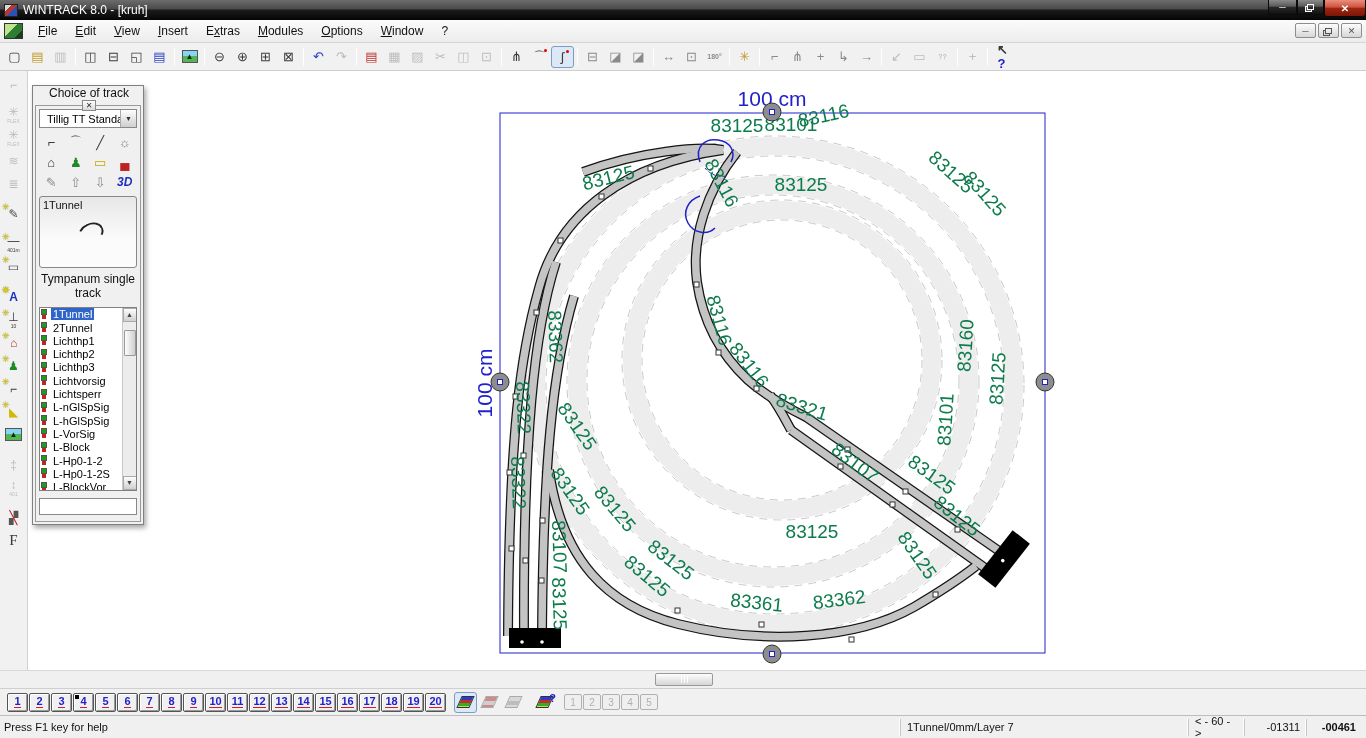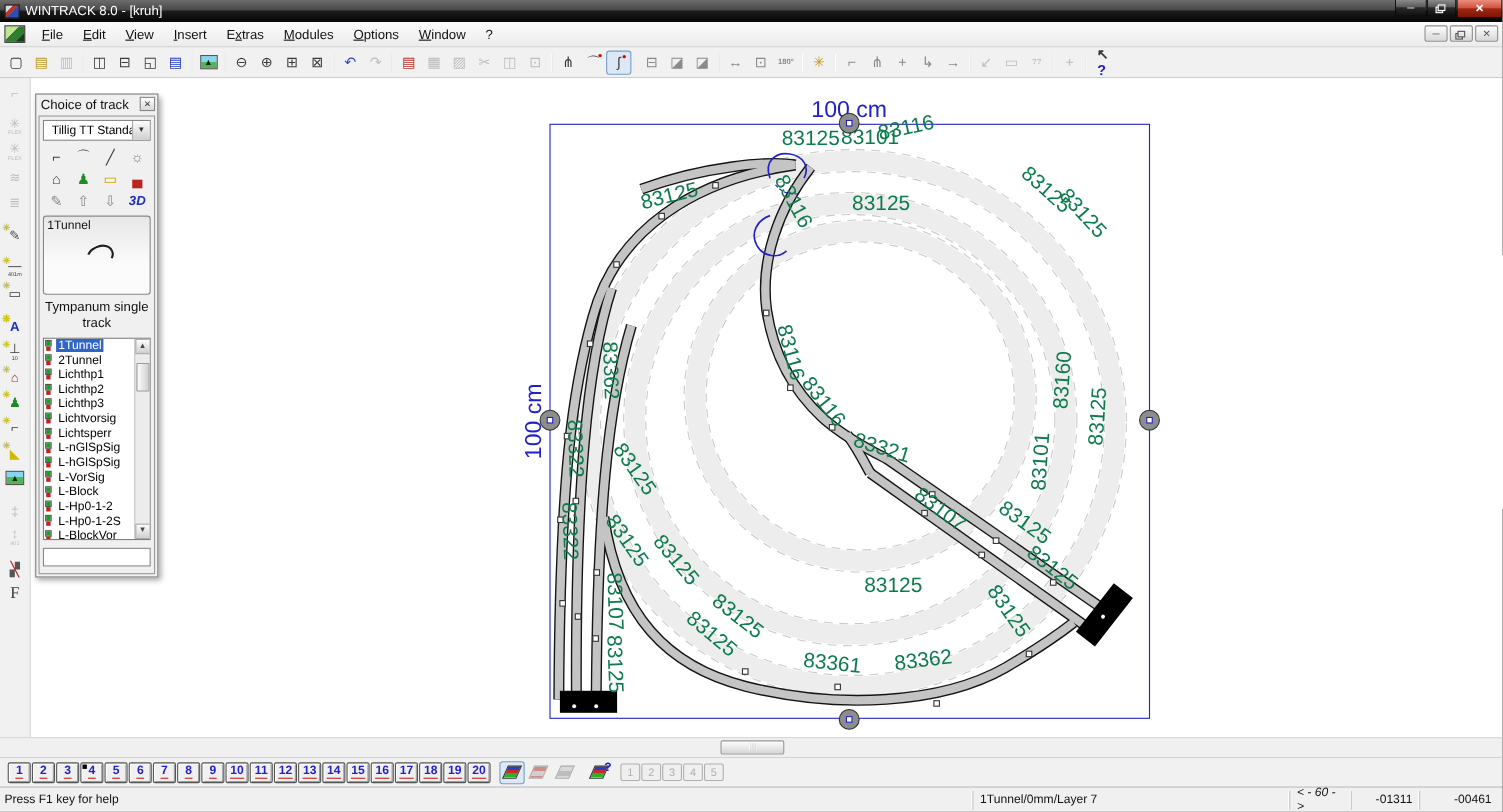--- a/index.html
+++ b/index.html
@@ -65,21 +65,21 @@
   .lb.img .g{width:17px;height:13px;border:1px solid #555;font-size:8px;color:#0a2a0a;line-height:11px;text-align:center;
     background:linear-gradient(180deg,#86d5f2 0 45%,#54b457 45%);}
   .lsep{height:7px;}
 
   .canvas{flex:1;background:#fff;position:relative;overflow:hidden;}
   .canvas svg{position:absolute;left:0;top:0;}
 
   
   .panel{position:absolute;left:4px;top:14px;width:112px;background:#f0f0f0;border:1px solid #808080;
     box-shadow:2px 3px 5px rgba(0,0,0,.35);font-size:11px;}
-  .panel-title{height:17px;display:flex;align-items:center;padding:0 2px 0 4px;font-size:12px;color:#111;}
+  .panel-title{height:17px;display:flex;align-items:center;padding:0 2px 0 4px;font-size:12px;color:#111;flex-direction:column;}
   .panel-title .t{flex:1;}
   .pclose{width:14px;height:13px;border:1px solid #888;background:linear-gradient(180deg,#fff,#d8d8d8);
     font-size:8px;display:flex;align-items:center;justify-content:center;color:#333;}
   .panel-body{margin:2px;border:1px solid #9a9a9a;padding:3px 3px 6px;background:#f0f0f0;}
   .dropdown{height:19px;border:1px solid #888;background:#fff;display:flex;align-items:center;}
   .dropdown .val{flex:1;padding-left:7px;white-space:nowrap;overflow:hidden;font-size:11px;}
   .dropdown .arr{width:16px;height:17px;border-left:1px solid #aaa;background:linear-gradient(180deg,#fdfdfd,#cfcfcf);
     display:flex;align-items:center;justify-content:center;font-size:7px;color:#333;}
   .pgrid{display:flex;flex-wrap:wrap;margin-top:4px;}
   .pg{width:25%;height:20px;display:flex;align-items:center;justify-content:center;font-size:13px;color:#3a3a3a;}
@@ -125,23 +125,23 @@
   .stack.grays{background:linear-gradient(180deg,#d8d8d8 0 4px,#bdbdbd 4px 8px,#d8d8d8 8px 12px);border-color:#aaa;}
   .ltool.q::after{content:"?";position:absolute;right:0;top:0;color:#1b1bd0;font-weight:bold;font-size:11px;}
   .mini{width:18px;height:16px;border:1px solid #b0b0b0;border-radius:2px;color:#b0b0b0;font-size:10px;
     display:flex;align-items:center;justify-content:center;background:#efefef;}
 
   
   .statusbar{height:23px;background:#f0f0f0;border-top:1px solid #bdbdbd;display:flex;align-items:center;font-size:11px;color:#111;}
   .sb-help{flex:1;padding-left:4px;}
   .sb-pane{border-left:1px solid #c6c6c6;box-shadow:-1px 0 0 #fff;height:17px;display:flex;align-items:center;padding:0 6px;}
   .sb-sel{width:288px;}
-  .sb-zoom{width:56px;justify-content:center;font-style:italic;}
+  .sb-zoom{width:56px;justify-content:center;}
   .sb-x{width:62px;justify-content:flex-end;}
-  .sb-y{width:76px;justify-content:flex-end;padding-right:10px;}
+  .sb-y{width:60px;justify-content:flex-end;padding-right:10px;font-weight:bold;}
 </style>
 </head>
 <body>
 
 <div class="screen">
 
   <div class="titlebar">
     <span class="appicon"></span>
     <span>WINTRACK 8.0 - [kruh]</span>
     <div class="winbtns">

